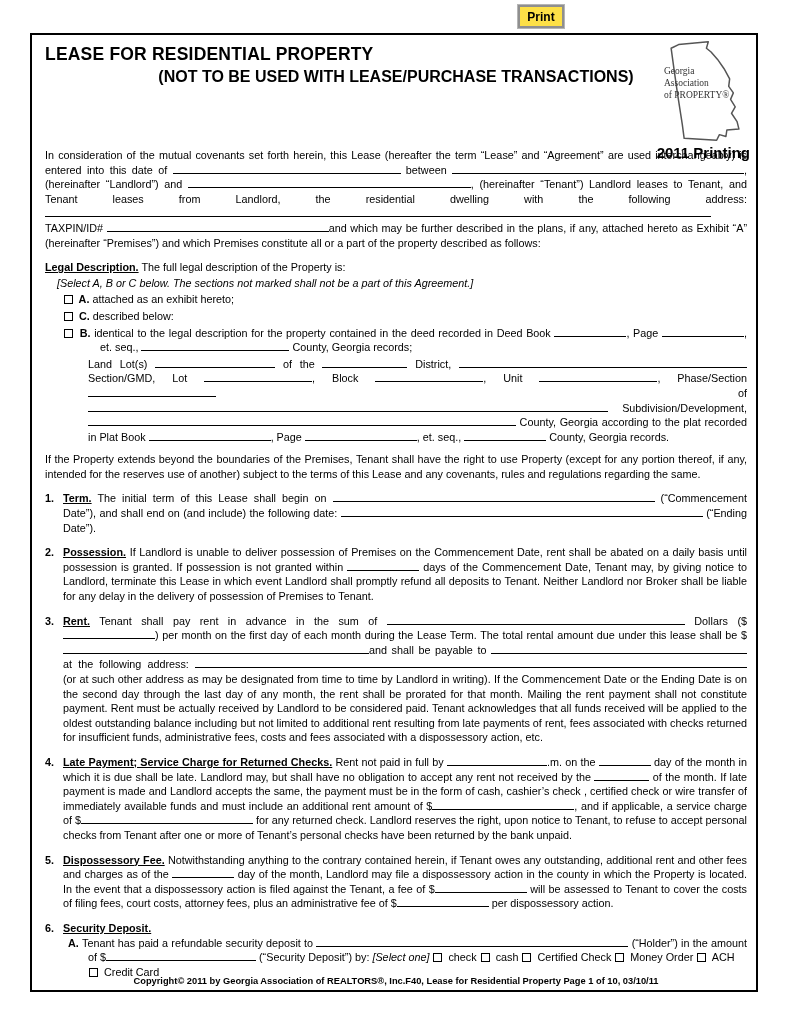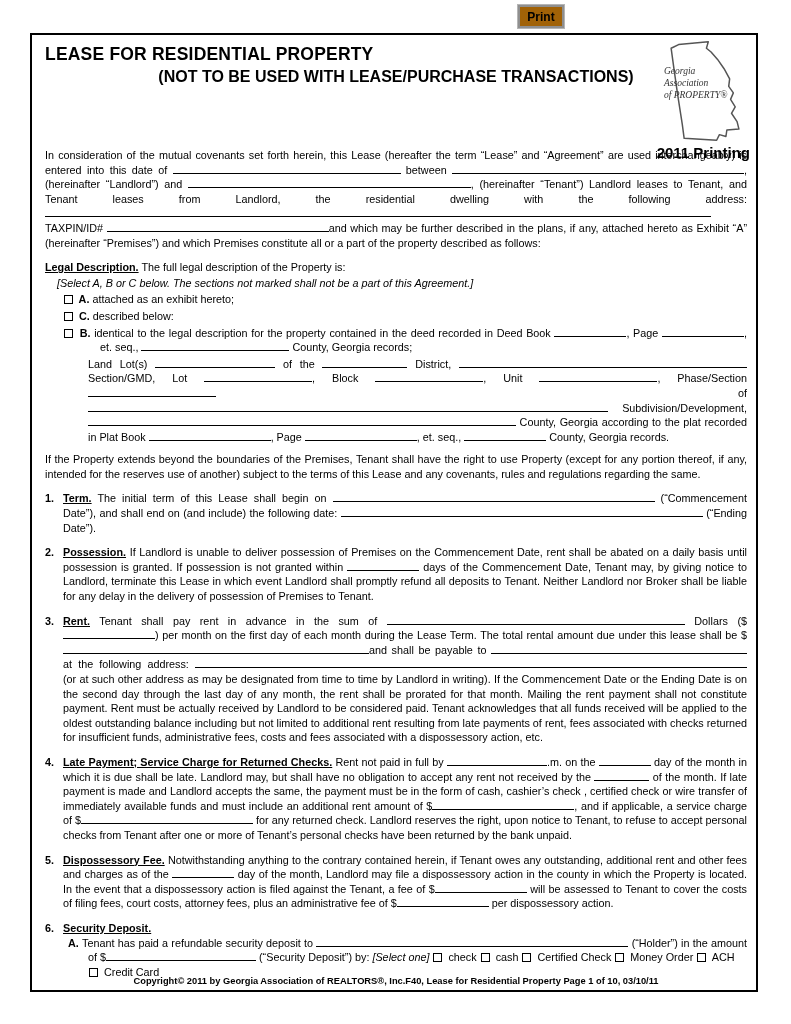--- a/index.html
+++ b/index.html
@@ -3,35 +3,34 @@
 <meta charset="utf-8">
 <style>
   * { box-sizing: border-box; }
   html,body { margin:0; padding:0; }
   body {
     width:791px; height:1024px; background:#ffffff; position:relative;
     font-family:"Liberation Sans", sans-serif; color:#000;
   }
   .print-btn {
     position:absolute; left:518px; top:5px; width:46px; height:23px;
-    background:#a16207; border:2px solid #8f8f8f; outline:1px solid #b5b5b5;
+    background:#fde047; border:2px solid #8f8f8f; outline:1px solid #b5b5b5;
     font-family:"Liberation Sans", sans-serif; font-weight:bold; font-size:12px; color:#000;
     cursor:pointer; padding:0;
   }
   .page {
     position:absolute; left:30px; top:33px; width:728px; height:959px;
     border:2px solid #000; background:#fff; padding:0 9px 0 13px; overflow:hidden;
   }
   .logo { position:absolute; top:4px; right:6px; width:102px; }
   .logo svg { display:block; margin:0 auto; }
   .logo-text {
     position:absolute; top:26px; left:16px; width:78px;
     font-family:"Liberation Serif", serif; font-size:9.5px; line-height:12px; color:#333;
     text-align:left;
-    font-style:italic;
   }
   .printing { text-align:right; font-weight:bold; font-size:15px; margin-top:1px; white-space:nowrap; }
   .title { font-size:17.5px; font-weight:bold; margin-top:9px; letter-spacing:.2px; }
   .subtitle { text-align:center; font-size:16px; font-weight:bold; margin-top:3px; margin-bottom:62px; }
   .para, .opt, .cdet, .sec, .sub, .ccrow { font-size:10.8px; line-height:14.6px; margin:0; }
   .j { text-align:justify; }
   .para { margin-bottom:0; }
   .mb { margin-bottom:10px; }
   .blank { display:inline-block; height:11px; border-bottom:1px solid #000; vertical-align:baseline; }
   .cb {

